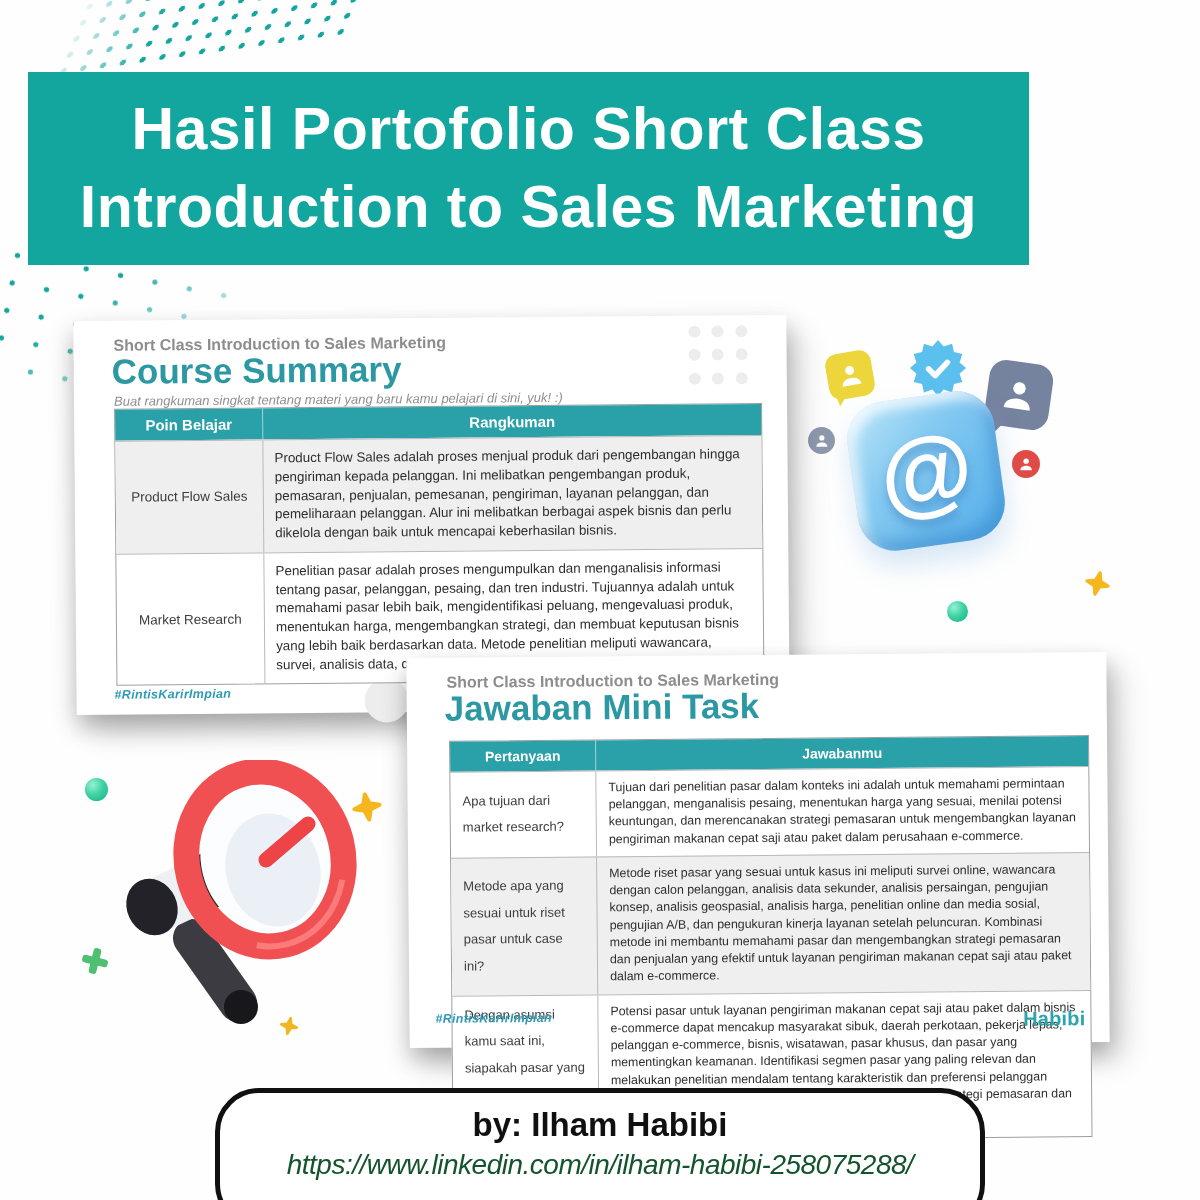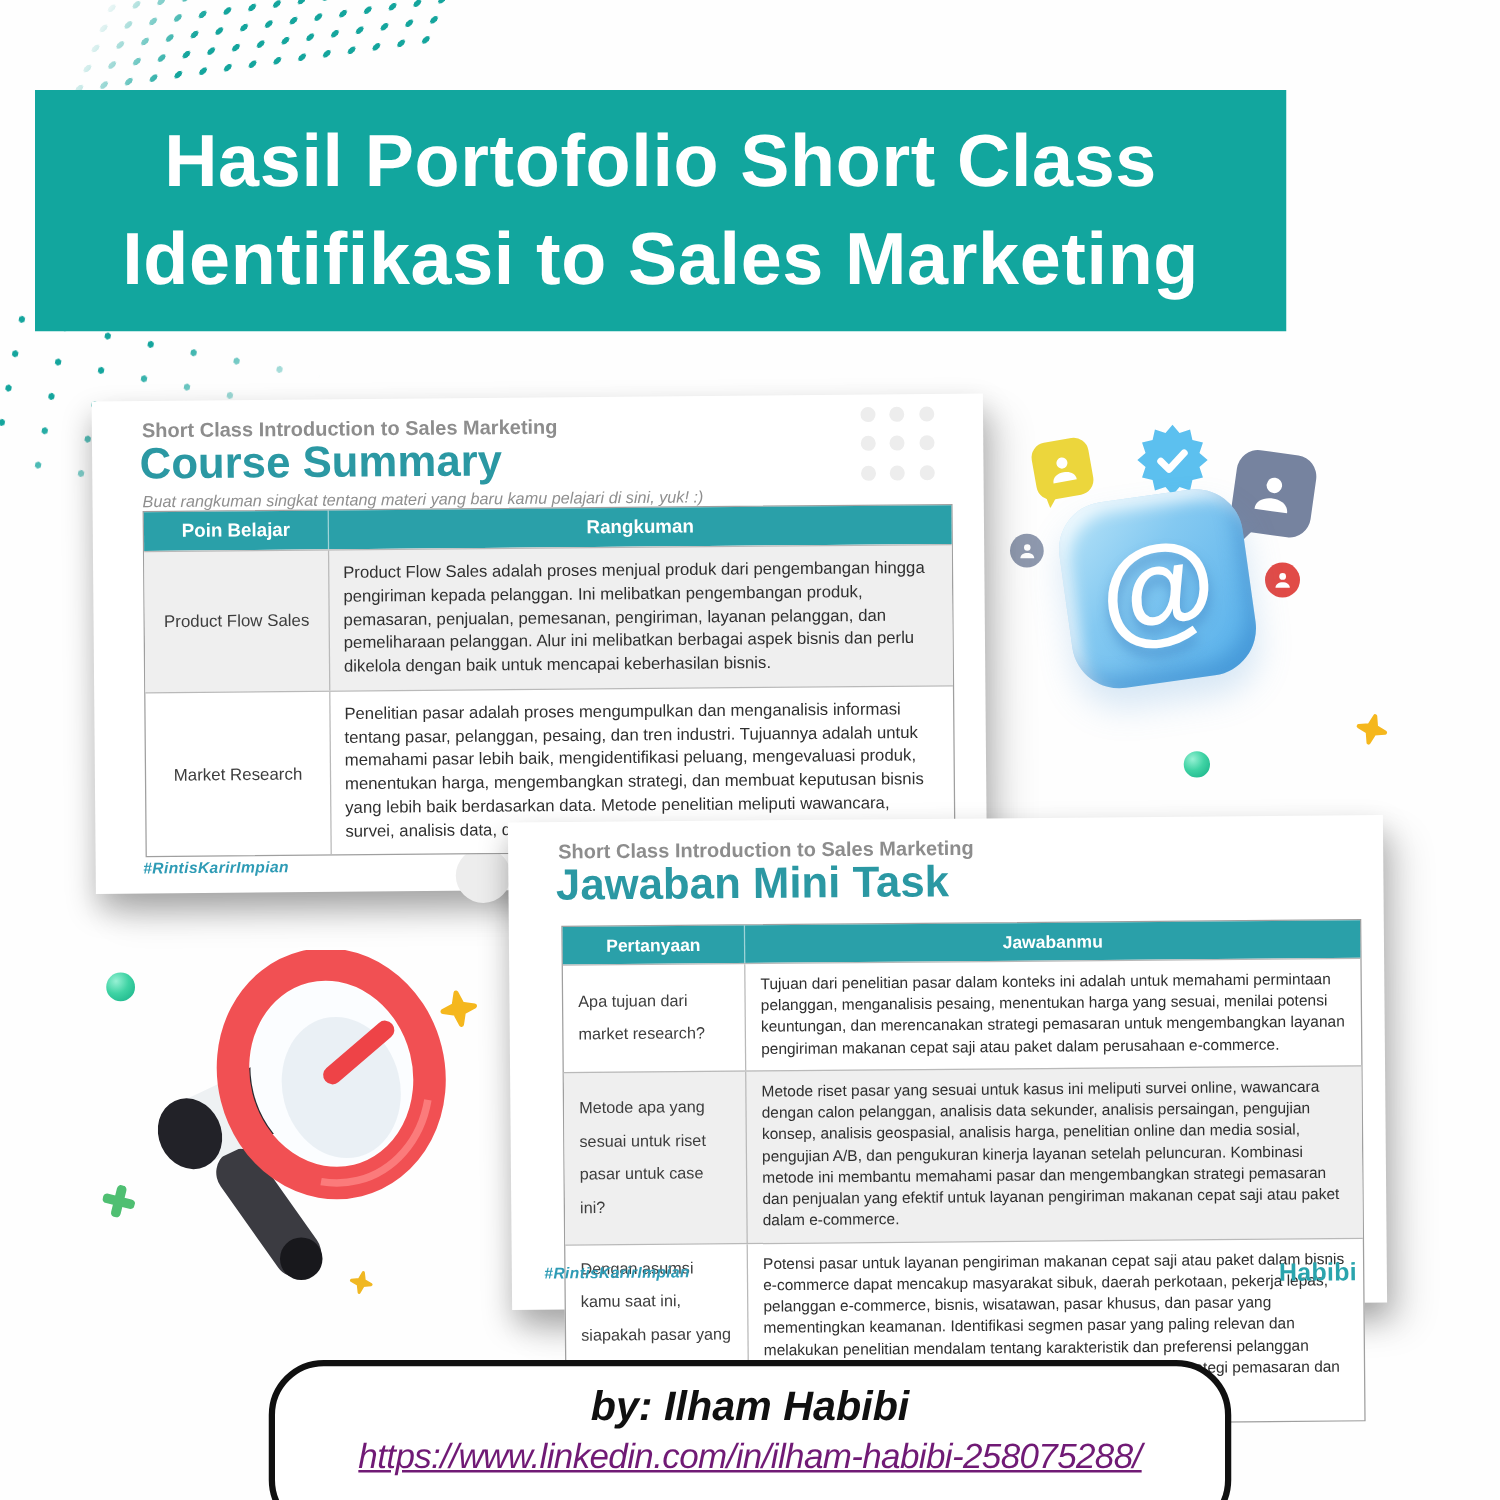--- a/index.html
+++ b/index.html
@@ -102,34 +102,34 @@
   .sp-l1 { left:351px; top:791px; width:32px; height:32px; transform:rotate(-10deg); }
   .sp-l2 { left:279px; top:1016px; width:20px; height:20px; transform:rotate(12deg); }
   .cross-green { position:absolute; left:82px; top:948px; width:26px; height:26px; transform:rotate(14deg); }
 
   .megaphone { position:absolute; left:80px; top:760px; width:300px; height:290px; z-index:2; }
 
   
   .author-box { position:absolute; left:215px; top:1088px; width:770px; height:140px;
                 background:#fff; border:5px solid #101010; border-radius:44px;
                 display:flex; flex-direction:column; align-items:center; padding-top:13px; z-index:6; }
-  .author { font-size:33px; font-weight:800; color:#101010;font-style:italic; }
-  .link { font-size:28px; font-style:italic; color:#701a75; margin-top:5px; letter-spacing:-.5px;text-decoration:underline; }
+  .author { font-size:33px; font-weight:800; color:#101010; }
+  .link { font-size:28px; font-style:italic; color:#14532d; margin-top:5px; letter-spacing:-.5px; }
 </style>
 </head>
 <body>
 
 <div class="canvas">
 
   <div class="halftone-fan"></div>
   <div class="scatter-dots"></div>
 
   <div class="band">
     <h1><span>Hasil Portofolio Short Class</span><br>
-    <span>Identifikasi to Sales Marketing</span></h1>
+    <span>Introduction to Sales Marketing</span></h1>
   </div>
 
   <div class="card card1">
     <div class="eyebrow">Short Class Introduction to Sales Marketing</div>
     <div class="slide-title">Course Summary</div>
     <div class="slide-sub">Buat rangkuman singkat tentang materi yang baru kamu pelajari di sini, yuk! :)</div>
     <div class="dots9">
       <i></i>
         <i></i>
         <i></i>

